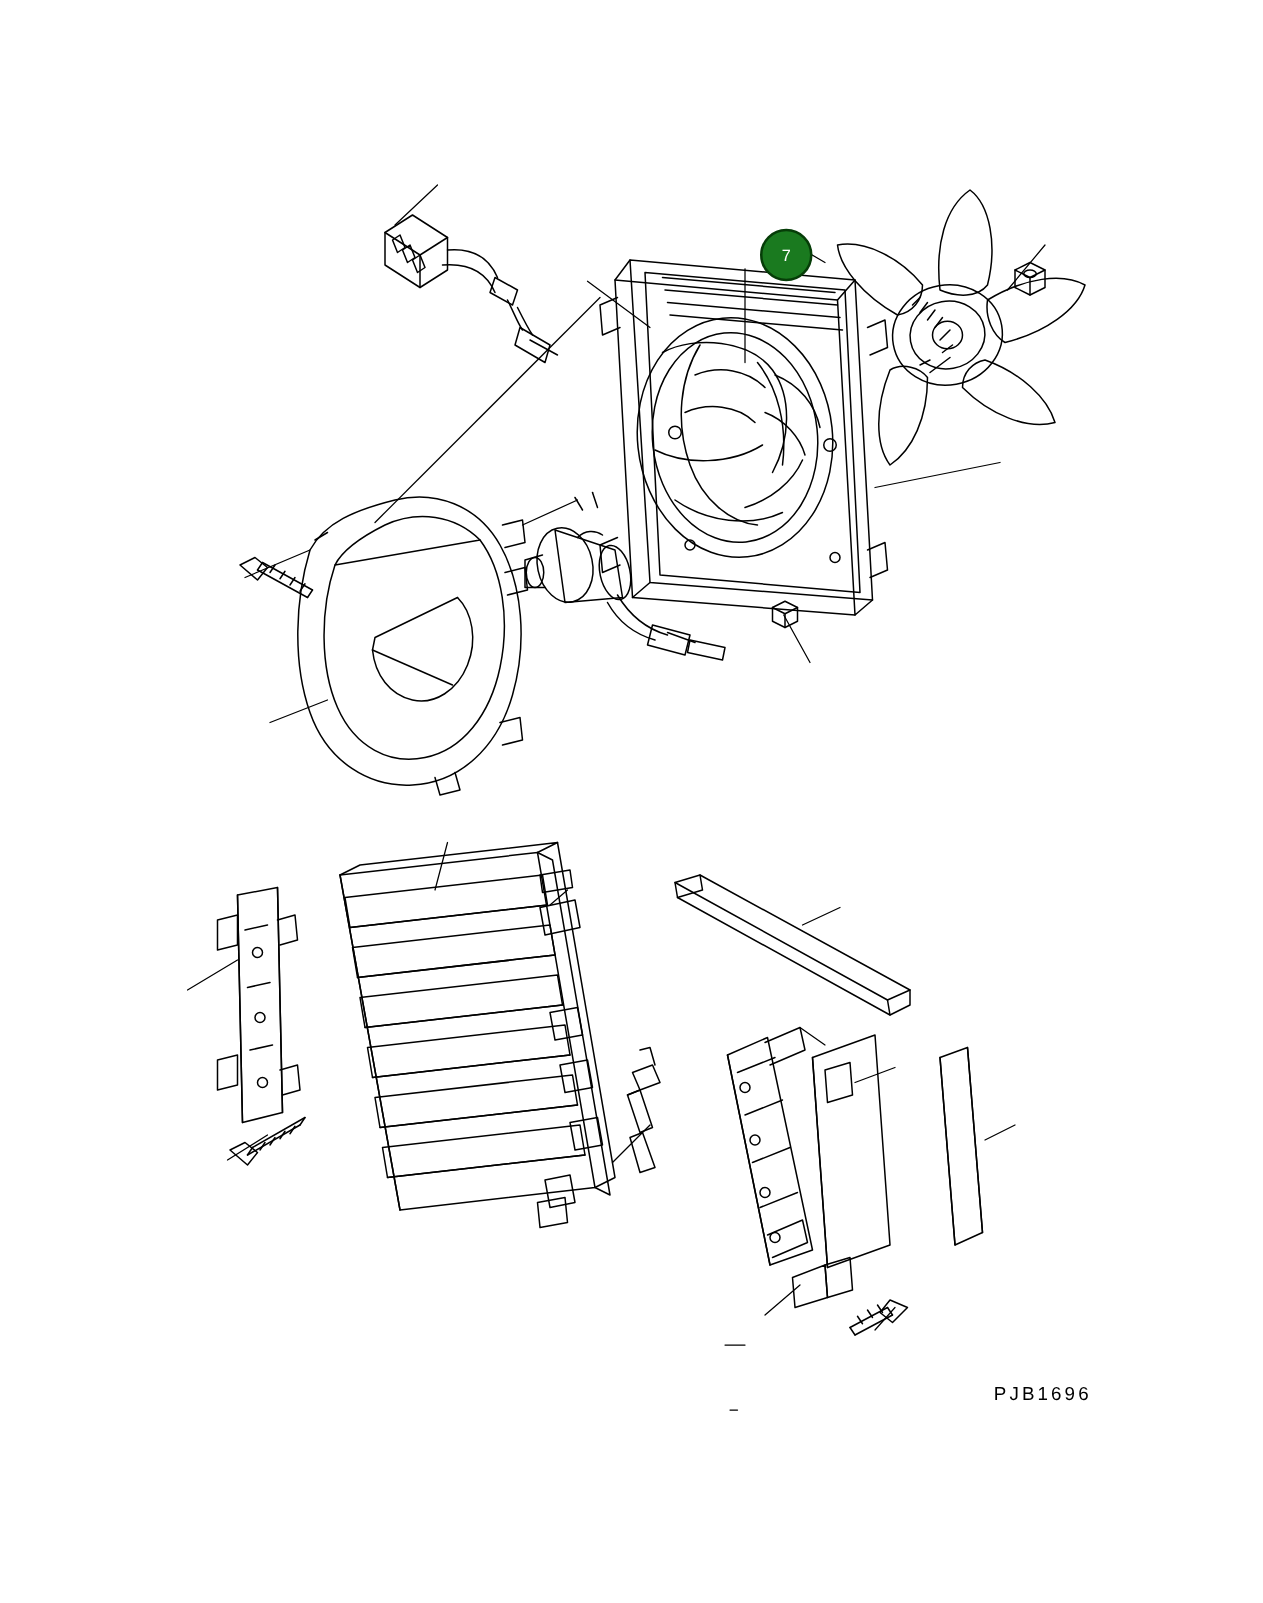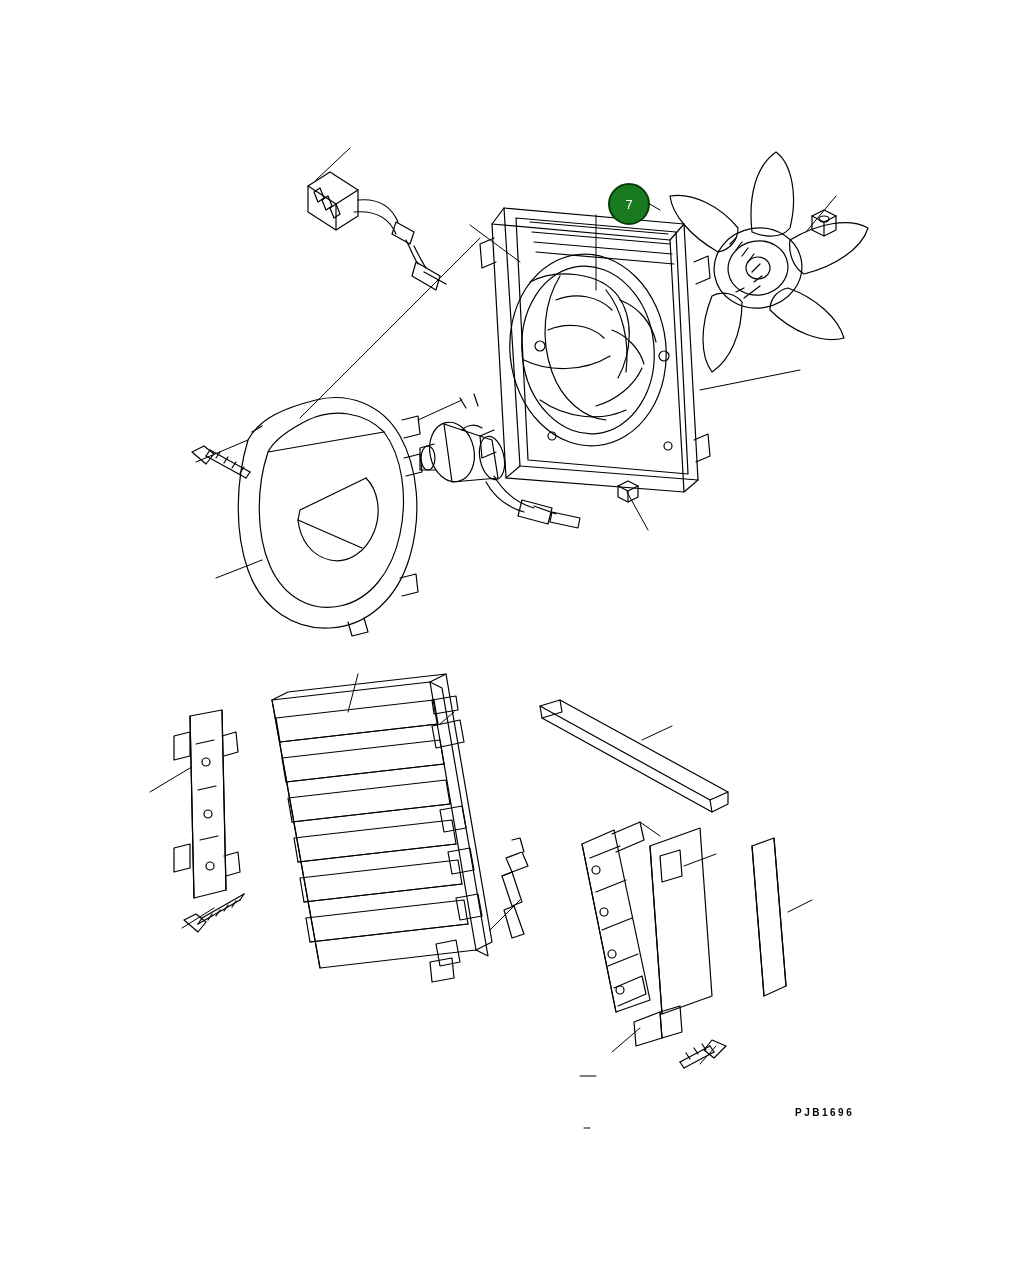--- a/index.html
+++ b/index.html
@@ -37,25 +37,24 @@
     font-size: 13px;
     line-height: 1;
     display: flex;
     align-items: center;
     justify-content: center;
     font-family: "Liberation Sans", sans-serif;
   }
   .part-code {
     position: absolute;
     font-family: "Liberation Sans", sans-serif;
-    font-size: 10px;
+    font-size: 15px;
     letter-spacing: 2.5px;
     color: #000000;
     white-space: nowrap;
-    font-weight: bold;
   }
 </style>
 </head>
 <body>
 
 <div id="diagram-root">
 
   <svg class="drawing" viewBox="0 0 1010 1282" xmlns="http://www.w3.org/2000/svg">
     <g fill="none" stroke="#000000" stroke-width="1.2" stroke-linejoin="round" stroke-linecap="round">
 

